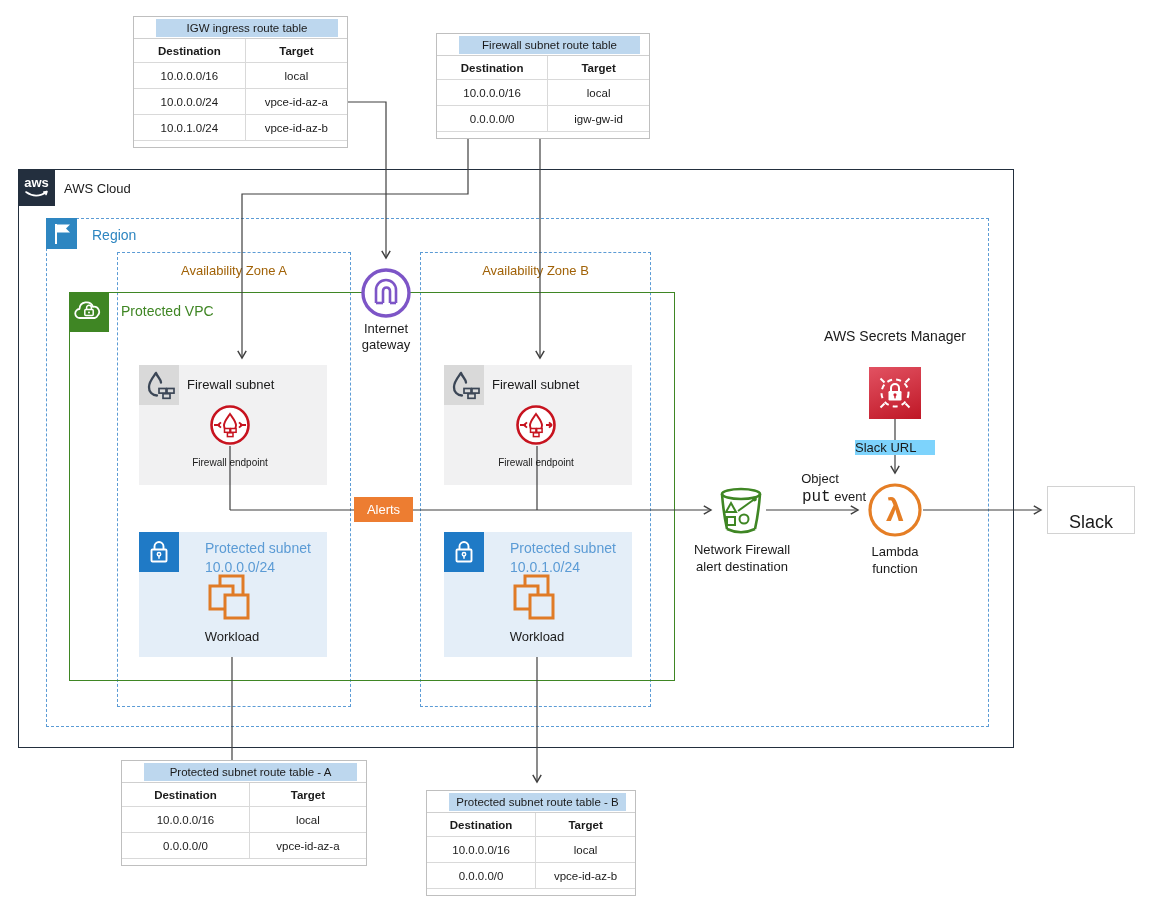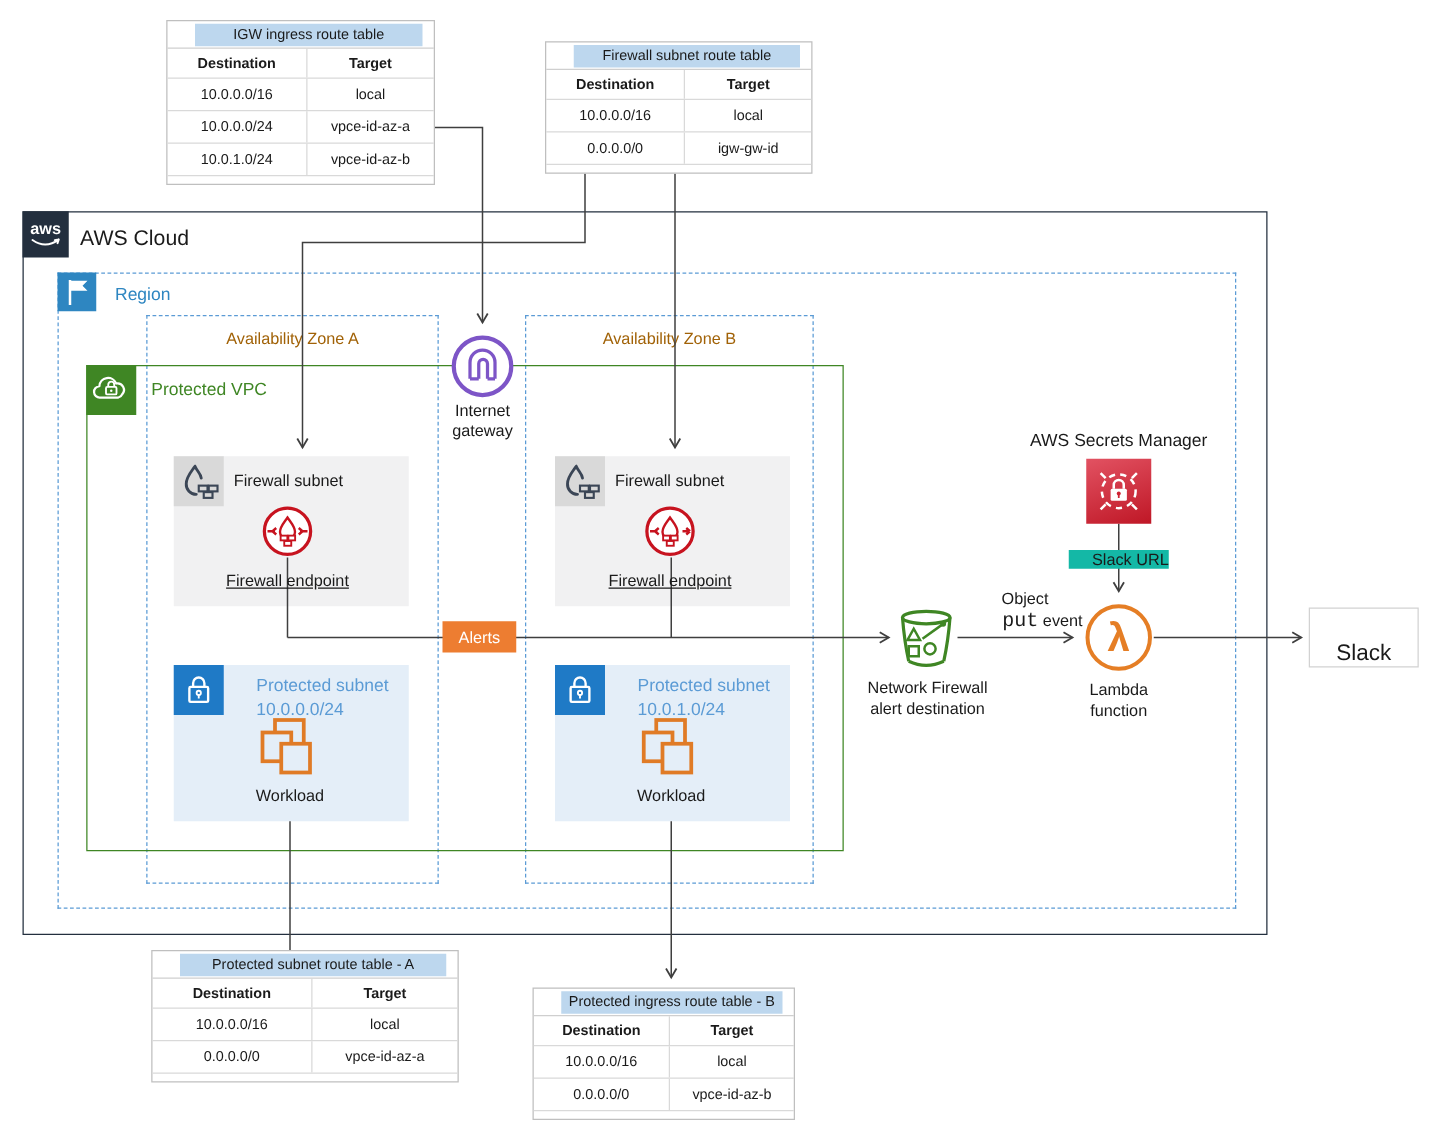--- a/index.html
+++ b/index.html
@@ -13,40 +13,40 @@
   .az{border:1px dashed #5b9bd5;z-index:1;}
   .az-a{left:117px;top:252px;width:234px;height:455px;}
   .az-b{left:420px;top:252px;width:231px;height:455px;}
   .az-label{position:absolute;top:10px;left:0;width:100%;text-align:center;color:#a16207;font-size:13px;}
   .vpc{left:69px;top:292px;width:606px;height:389px;border:1px solid #3f8624;z-index:1;}
 
   .chip{display:flex;align-items:center;justify-content:center;z-index:2;}
   .lbl{z-index:6;white-space:nowrap;}
 
   .cloud-logo{left:18px;top:169px;width:37px;height:37px;background:#232f3e;}
-  .cloud-label{left:64px;top:181px;font-size:17px;}
+  .cloud-label{left:64px;top:181px;font-size:13px;}
   .region-icon{left:46px;top:218px;width:31px;height:31px;background:#2e86c1;}
   .region-label{left:92px;top:227px;font-size:14px;color:#2e86c1;}
   .vpc-icon{left:69px;top:292px;width:40px;height:40px;background:#3f8624;}
   .vpc-label{left:121px;top:303px;font-size:14px;color:#3f8624;}
 
   .igw-wrap{left:360px;top:267px;width:52px;height:52px;z-index:6;}
   .igw-label{left:346px;top:321px;width:80px;text-align:center;font-size:13px;line-height:16px;z-index:6;position:absolute;}
 
   .fw-box{background:#f1f1f2;z-index:2;}
   .fw-a{left:139px;top:365px;width:188px;height:120px;}
   .fw-b{left:444px;top:365px;width:188px;height:120px;}
   .fw-icon{width:40px;height:40px;background:#d9d9d9;}
   .fw-icon-a{left:139px;top:365px;}
   .fw-icon-b{left:444px;top:365px;}
   .fw-label{top:377px;font-size:13px;}
   .fw-label-a{left:187px;} .fw-label-b{left:492px;}
   .ep-wrap{width:42px;height:42px;z-index:6;}
   .ep-a{left:209px;top:404px;} .ep-b{left:515px;top:404px;}
-  .ep-label{top:457px;width:130px;text-align:center;font-size:13px;position:absolute;z-index:6;text-decoration:underline;}
+  .ep-label{top:457px;width:130px;text-align:center;font-size:10px;position:absolute;z-index:6;}
   .ep-label-a{left:165px;} .ep-label-b{left:471px;}
 
   .ps-box{background:#e4eef8;z-index:2;}
   .ps-a{left:139px;top:532px;width:188px;height:125px;}
   .ps-b{left:444px;top:532px;width:188px;height:125px;}
   .ps-icon{width:40px;height:40px;background:#1f7ac6;}
   .ps-icon-a{left:139px;top:532px;} .ps-icon-b{left:444px;top:532px;}
   .ps-label{top:539px;font-size:14px;line-height:19px;color:#5b9bd5;position:absolute;z-index:6;margin-left:16px;}
   .ps-label-a{left:189px;} .ps-label-b{left:494px;}
   .wl-wrap{width:50px;height:46px;z-index:6;}
@@ -54,22 +54,22 @@
   .wl-label{top:629px;width:100px;text-align:center;font-size:13px;position:absolute;z-index:6;}
   .wl-label-a{left:182px;} .wl-label-b{left:487px;}
 
   .alerts{left:354px;top:497px;width:59px;height:25px;background:#ed7d31;color:#fff;
           display:flex;align-items:center;justify-content:center;font-size:13px;z-index:6;}
 
   .bucket-wrap{left:717px;top:486px;width:49px;height:52px;z-index:6;}
   .bucket-label{left:672px;top:541px;width:140px;text-align:center;font-size:13px;line-height:17px;position:absolute;z-index:6;}
 
   .sm-icon{left:869px;top:367px;width:52px;height:52px;background:linear-gradient(160deg,#e25262,#bf1726);z-index:6;}
-  .sm-label{left:810px;top:344px;width:170px;text-align:center;font-size:14px;position:absolute;z-index:6;}
-  .slack-url{left:855px;top:440px;width:80px;text-align:right;font-size:13px;background:#14b8a6;position:absolute;z-index:6;}
+  .sm-label{left:810px;top:328px;width:170px;text-align:center;font-size:14px;position:absolute;z-index:6;}
+  .slack-url{left:855px;top:440px;width:80px;text-align:left;font-size:13px;background:#7dd3fc;position:absolute;z-index:6;}
 
   .lambda-wrap{left:867px;top:482px;width:56px;height:56px;z-index:6;}
   .lambda-label{left:855px;top:543px;width:80px;text-align:center;font-size:13px;line-height:17px;position:absolute;z-index:6;}
 
   .obj-event{left:770px;top:470px;width:100px;text-align:center;font-size:13px;line-height:18px;position:absolute;z-index:6;}
   .obj-event code{font-family:"Liberation Mono",monospace;font-size:16px;margin-left:28px;}
 
   .slack-box{left:1047px;top:486px;width:88px;height:48px;border:1px solid #d2d2d2;background:#fff;
              display:flex;align-items:flex-end;justify-content:center;font-size:18px;z-index:6;}
 
@@ -393,21 +393,21 @@
         <div class="rt-row">
           <div class="rt-cell">0.0.0.0/0</div>
           <div class="rt-cell">vpce-id-az-a</div>
         </div>
       </div>
     <div class="rt-pad"></div>
   </div>
 
   <div class="rt rt-pb">
     <div class="rt-titlerow">
-      <div class="rt-title">Protected ingress route table - B</div>
+      <div class="rt-title">Protected subnet route table - B</div>
     </div>
     <div>
         <div class="rt-row rt-header">
           <div class="rt-cell">Destination</div>
           <div class="rt-cell">Target</div>
         </div>
         <div class="rt-row">
           <div class="rt-cell">10.0.0.0/16</div>
           <div class="rt-cell">local</div>
         </div>

